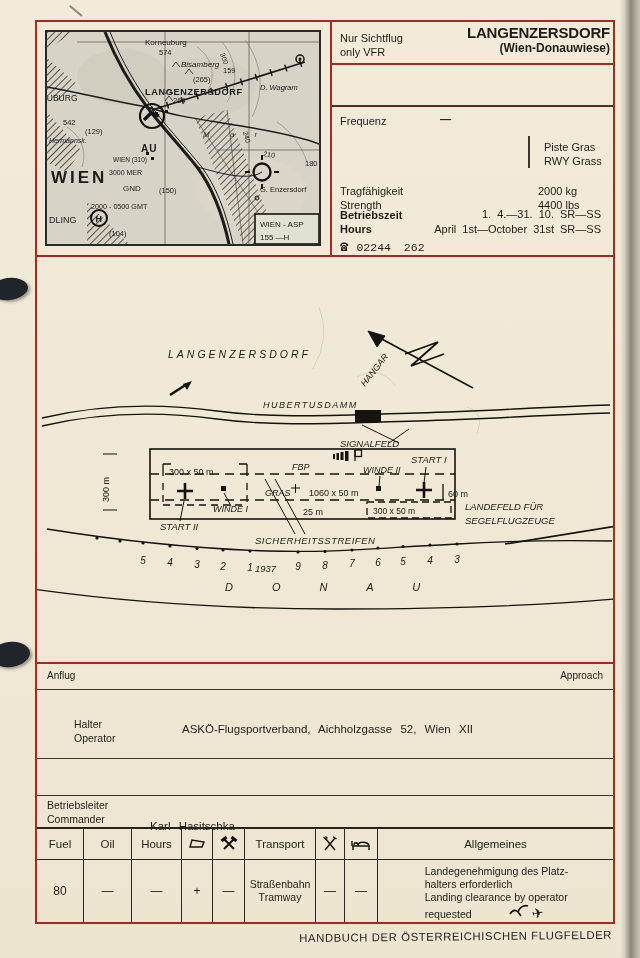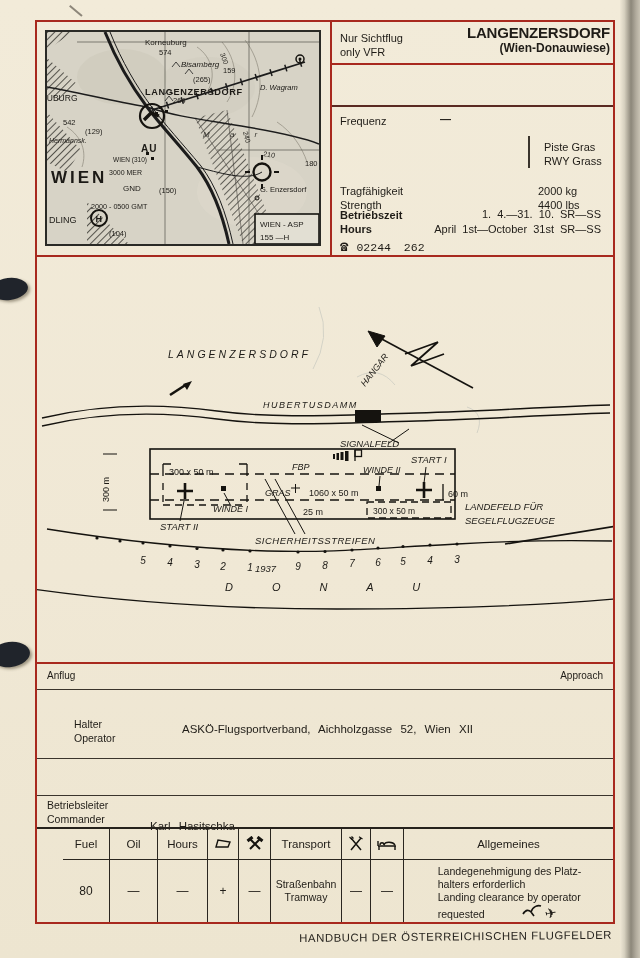--- a/index.html
+++ b/index.html
@@ -29,21 +29,21 @@
   .phone .glyph{font-size:14px;margin-right:8px;}
   
   .approach-row{position:absolute;left:37px;top:664px;width:576px;height:26px;box-sizing:border-box;
                 border-bottom:1.2px solid #3a342c;font-size:10px;}
   .op-label{font-size:10.5px;line-height:1.35;}
   .op-value{font-size:11.5px;word-spacing:5px;}
   
   .facil{position:absolute;left:37px;top:827px;width:576px;height:95px;box-sizing:border-box;
          border-top:2px solid #26221c;display:grid;
          grid-template-columns:47px 48px 50px 31px 32px 71px 29px 33px 1fr;
-         grid-template-rows:31px 1fr;padding-left:26px;}
+         grid-template-rows:31px 1fr;}
   .facil .c{border-right:1px solid #2a2620;display:flex;align-items:center;justify-content:center;
             font-size:11.5px;box-sizing:border-box;}
   .facil .c.last{border-right:none;}
   .facil .hd{border-bottom:1.2px solid #2a2620;}
   .facil .val{font-size:12px;}
   .twoline{text-align:center;font-size:10.5px;line-height:1.25;}
   .notes{display:block;padding:5px 6px 0 8px;font-size:10.6px;line-height:1.22;text-align:left;}
   .notes .planes{display:inline-block;margin-left:34px;}
   .footer{position:absolute;left:180px;top:931px;width:432px;text-align:right;font-size:11.3px;
           letter-spacing:.6px;color:#26231e;transform:rotate(-.6deg);}

